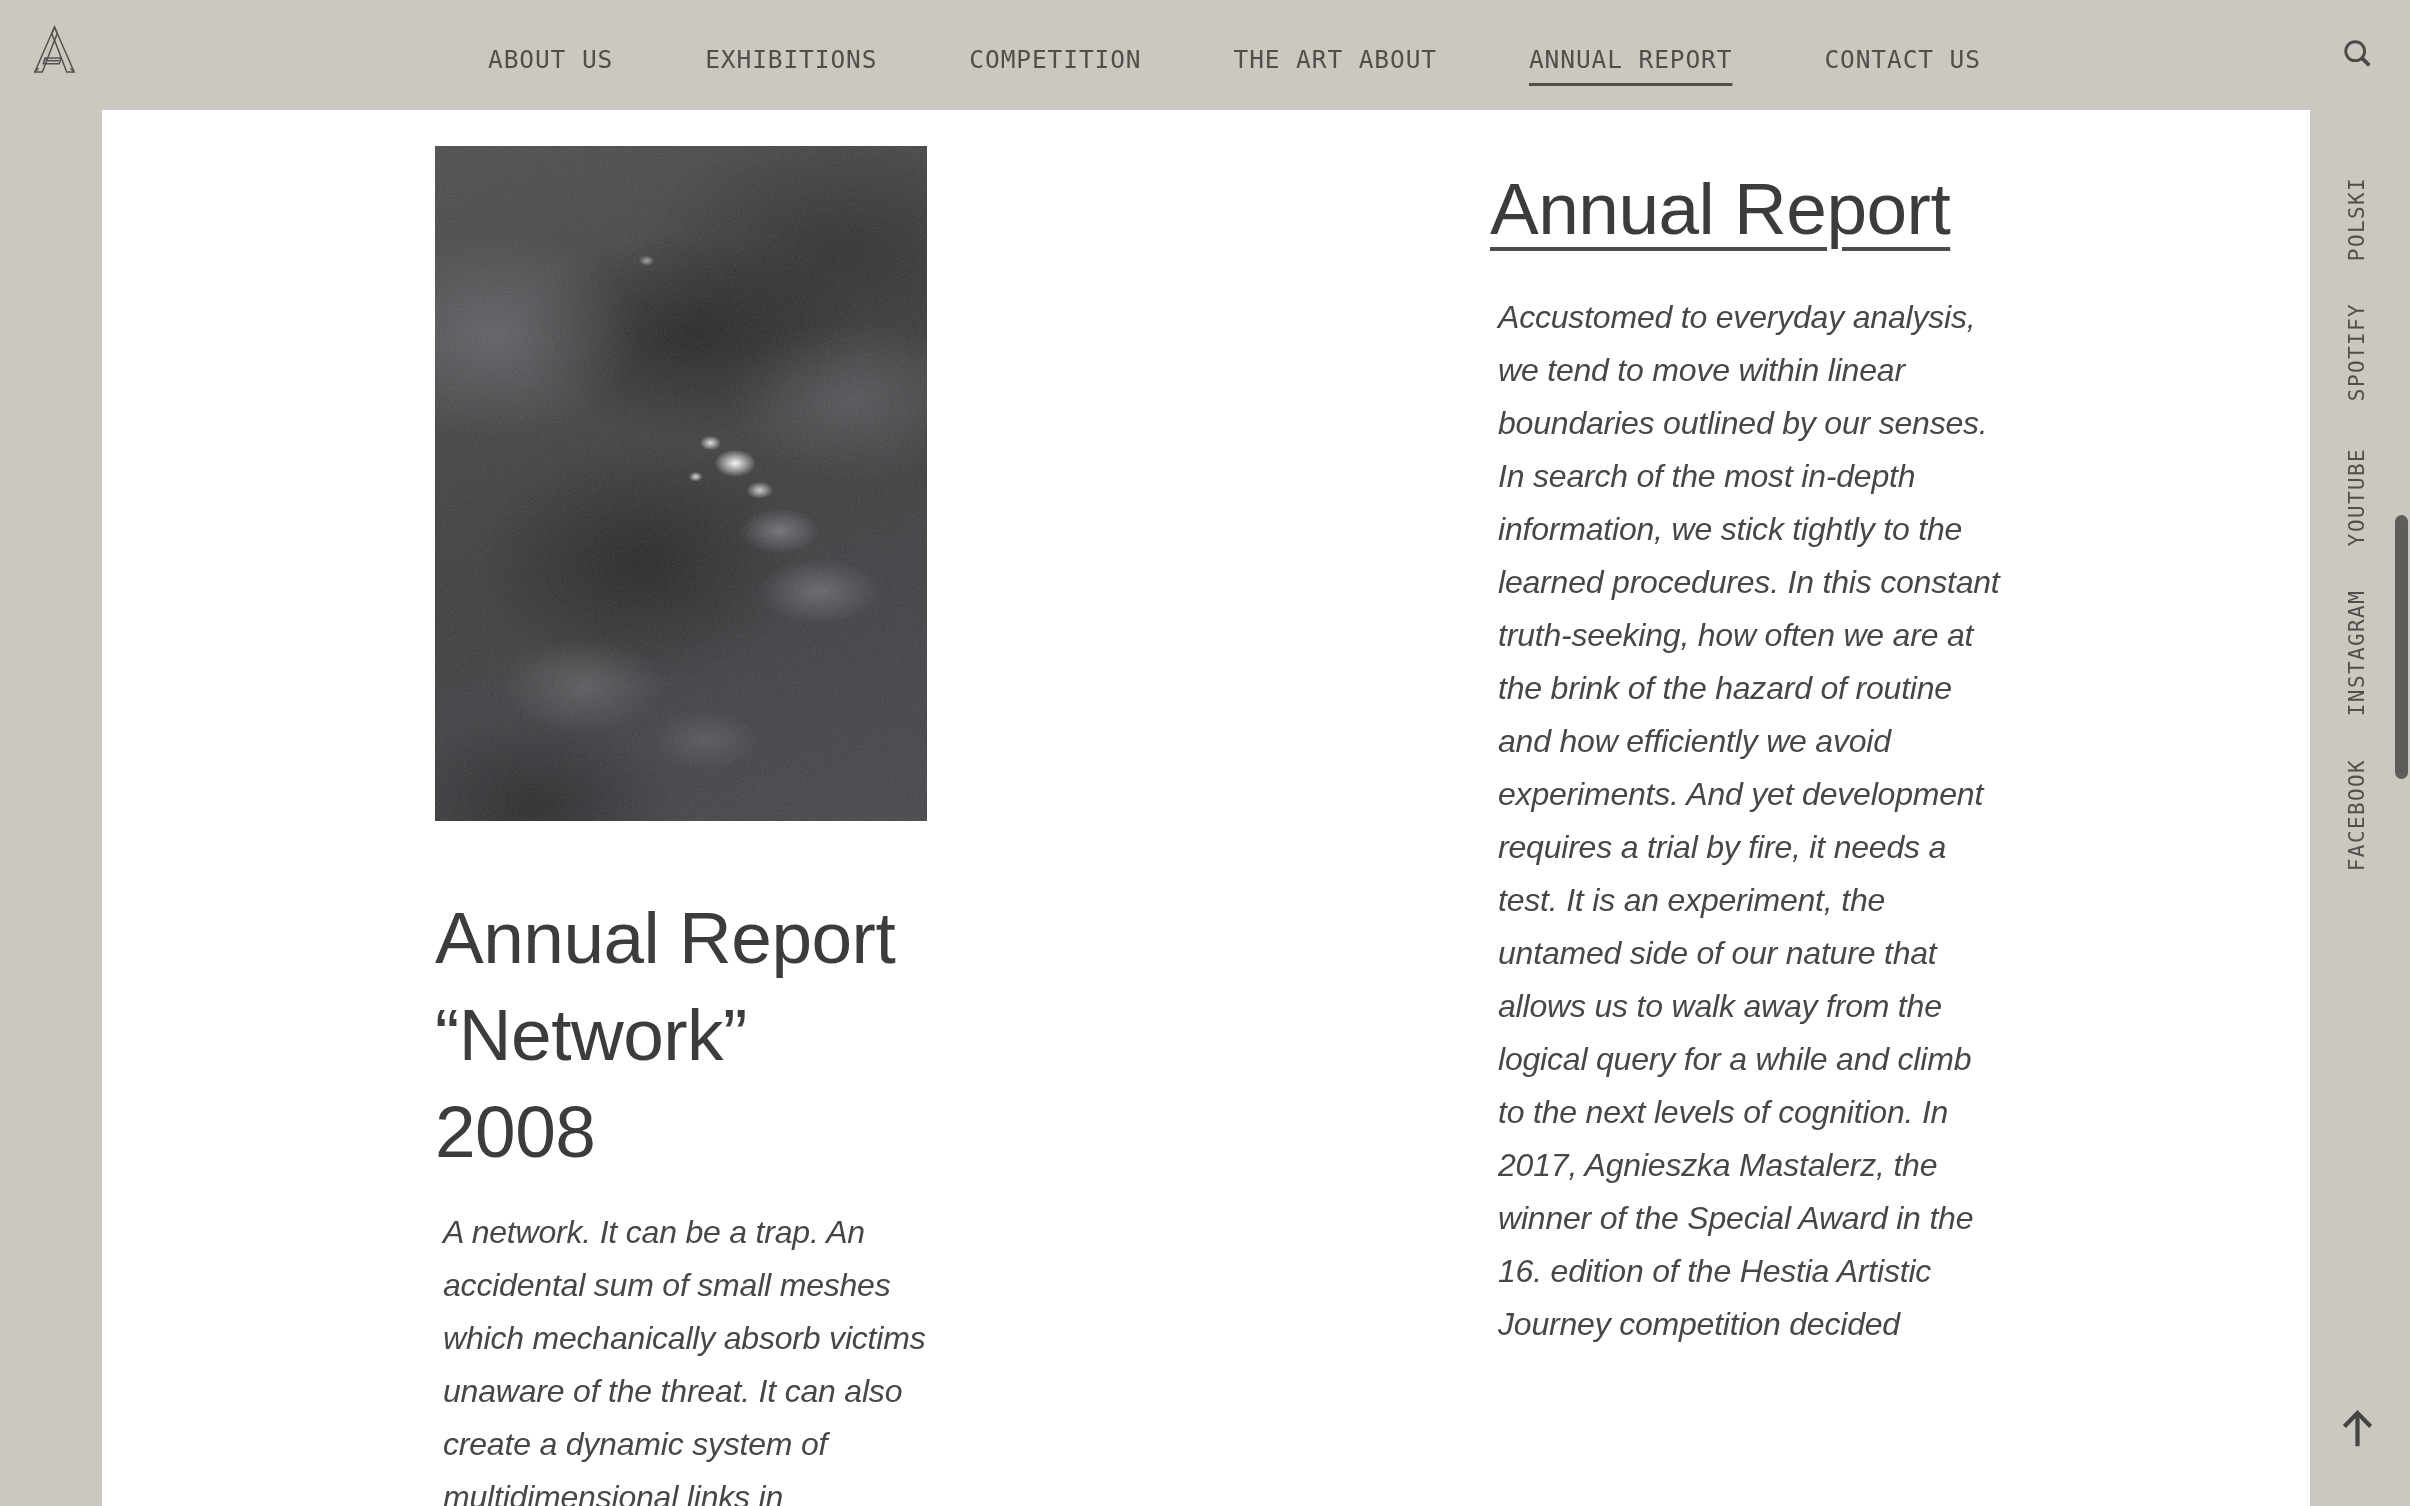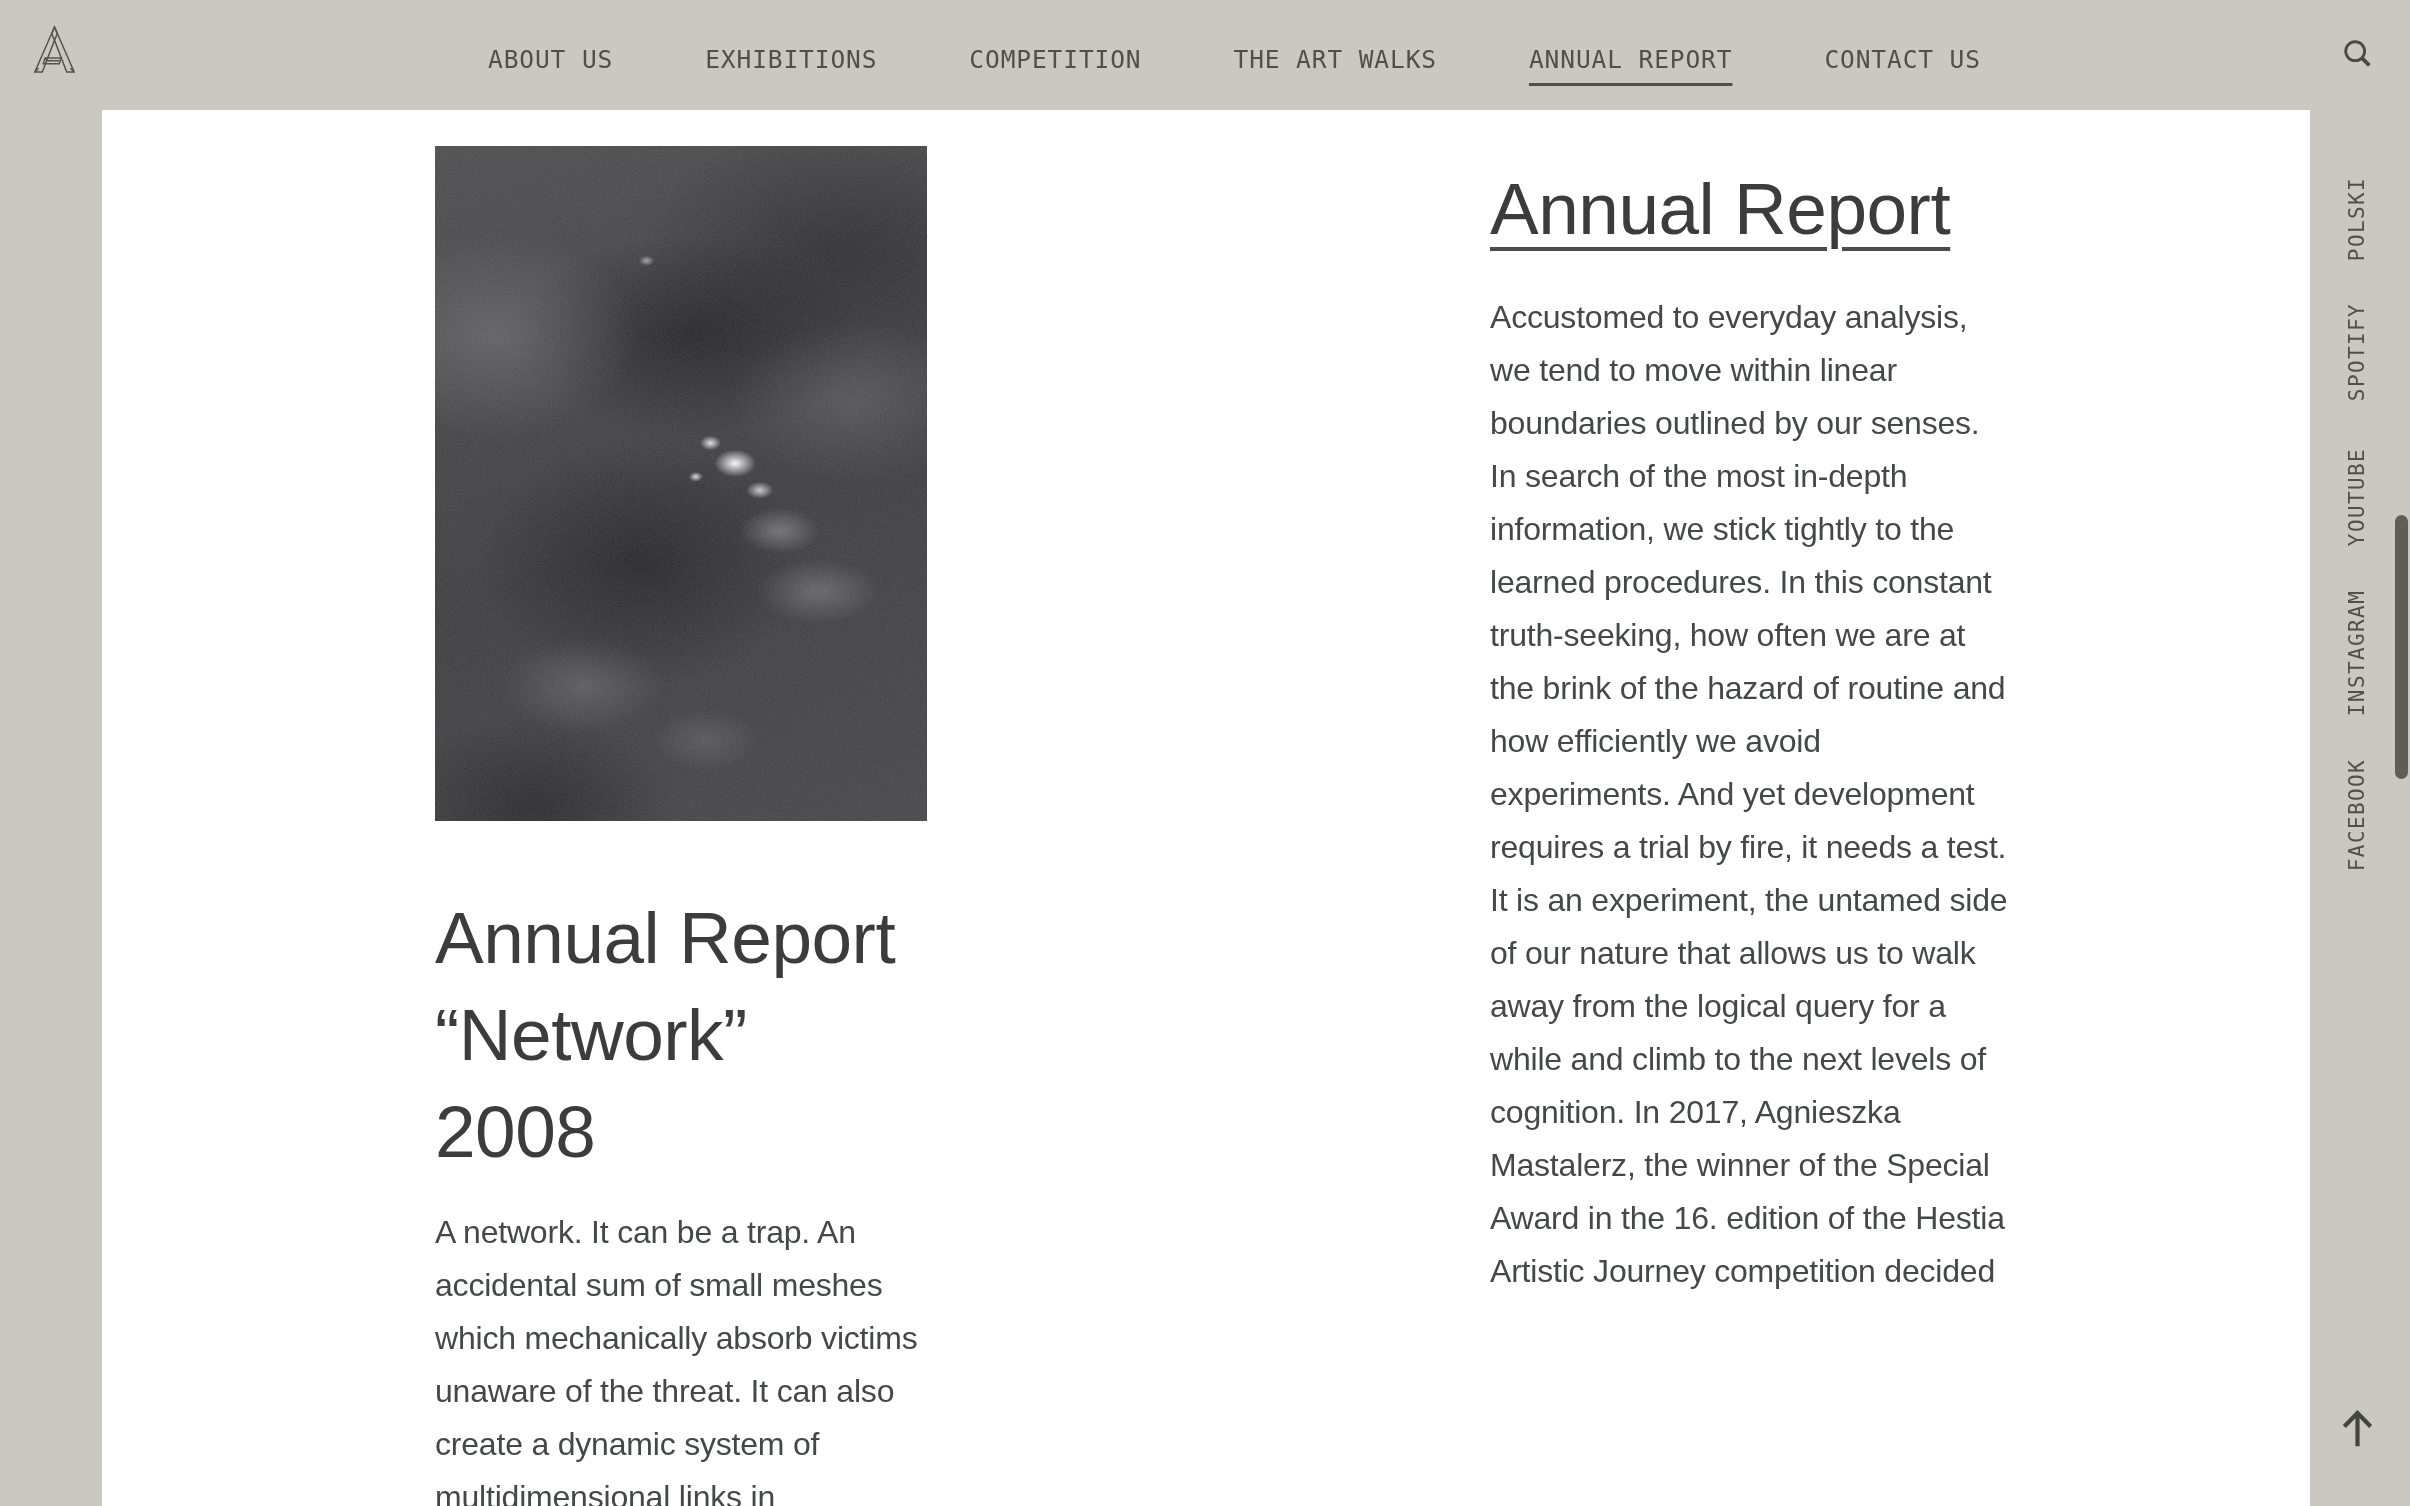--- a/index.html
+++ b/index.html
@@ -74,23 +74,24 @@
   .article-left .title{margin-top:68px;}
   .title-line{display:block;}
   .title-link{color:inherit;text-decoration:none;cursor:pointer;}
   .title-link .title-line{
     text-decoration:underline;
     text-decoration-thickness:3.8px;
     text-underline-offset:13px;
     text-decoration-color:#4c4c4c;
   }
   .excerpt{
-    margin:0;color:#45474a;
+    margin:8px;color:#45474a;
     font-size:32px;line-height:53px;letter-spacing:-0.2px;
     max-width:520px;
+    font-style:italic;
   }
   .article-left .excerpt{margin-top:26px;}
   .article-right .excerpt{margin-top:34px;}
   
   .side-link{
     position:absolute;left:2357px;
     transform:translate(-50%,-50%) rotate(-90deg);
     font-family:"DejaVu Sans Mono",monospace;
     font-size:21px;letter-spacing:1.4px;
     color:#514f49;text-decoration:none;white-space:nowrap;
@@ -117,21 +118,21 @@
     <path d="M14 35 L31 35 L29 41 L12 41 Z"></path>
     <path d="M14 35 L16 38 L29 38"></path>
     <path d="M3 50 L7 46 M45 50 L41 46"></path>
   </svg>
 </button>
 
 <nav class="nav">
   <a>ABOUT US</a>
   <a>EXHIBITIONS</a>
   <a>COMPETITION</a>
-  <a>THE ART WALKS</a>
+  <a>THE ART ABOUT</a>
   <a class="active">ANNUAL REPORT</a>
   <a>CONTACT US</a>
 </nav>
 
 <button class="search-btn" aria-label="search">
   <svg viewBox="0 0 36 36" width="34" height="34" fill="none" stroke="#4a4a45" stroke-width="3">
     <circle cx="15" cy="14" r="10"></circle>
     <line x1="22.5" y1="21.5" x2="30" y2="29" stroke-width="4"></line>
   </svg>
 </button>

